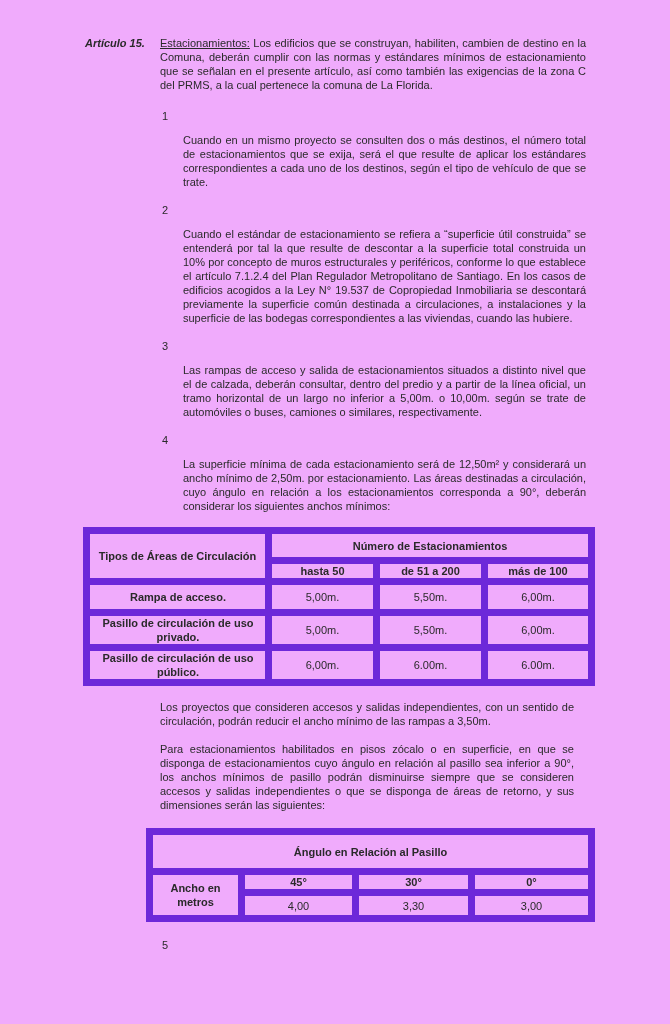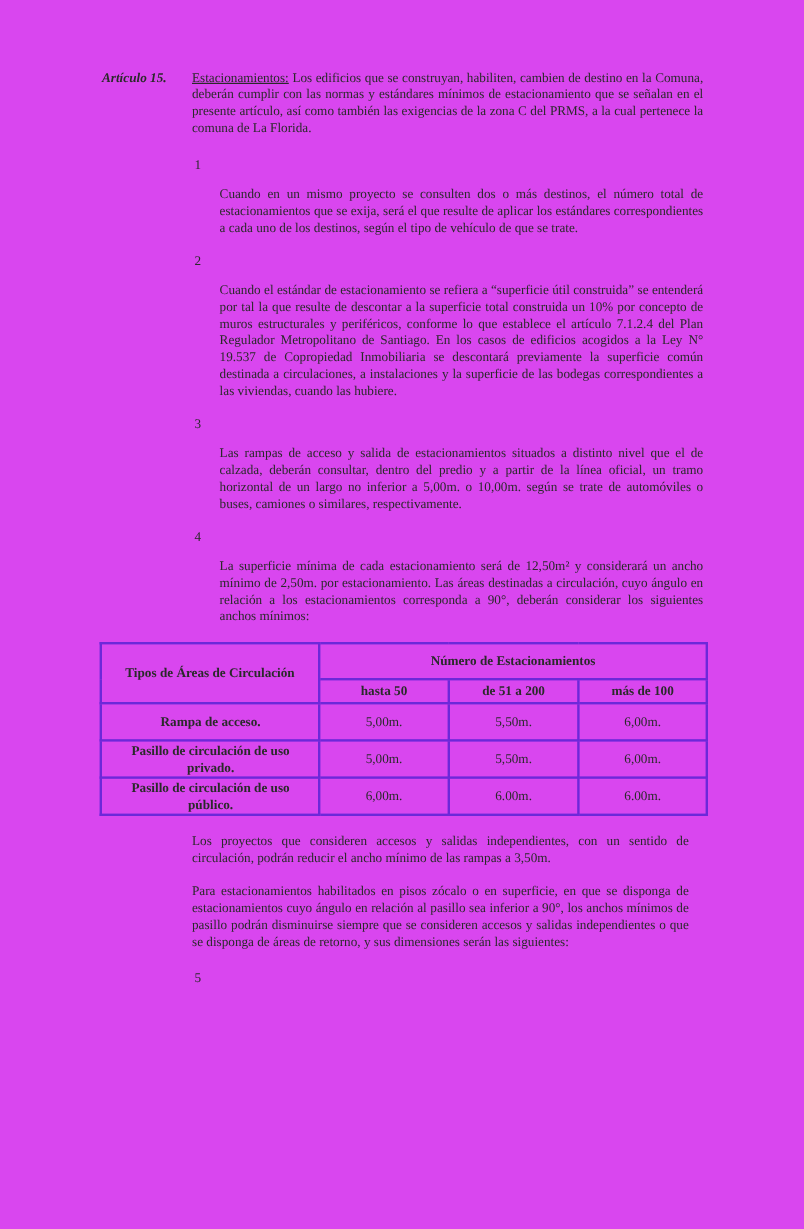--- a/index.html
+++ b/index.html
@@ -1,37 +1,37 @@
 <!DOCTYPE html>
 <html><head>
 <meta charset="utf-8">
 <style>
   html,body{margin:0;padding:0;background:#ffffff;}
   .page{
-    width:670px;height:1024px;background:#d946ef;box-sizing:border-box;
-    padding-top:58px;position:relative;overflow:hidden;
-    font-family:Liberation Serif, serif;font-size:11px;line-height:14px;
+    width:670px;height:1024px;background:#f0abfc;box-sizing:border-box;
+    padding-top:36px;position:relative;overflow:hidden;
+    font-family:Liberation Sans, sans-serif;font-size:11px;line-height:14px;
     color:#2a2a2a;
   }
   .article-row{display:flex;margin:0 84px 17px 85px;}
   .article-label{flex:0 0 75px;font-weight:bold;font-style:italic;}
   .article-text{flex:1;text-align:justify;}
   .lead-underline{text-decoration:underline;}
 
   .list-item{display:flex;margin:0 84px 14px 162px;}
   .item-number{flex:0 0 21px;}
   .item-text{flex:1;text-align:justify;margin-top:24px;}
   .item-text.no-justify{flex:0 0 372px;text-align:left;}
 
   .body-para{margin:0 96px 14px 160px;text-align:justify;}
   .body-para.tight{margin-bottom:8px;}
   .body-para.pre-table{margin-bottom:16px;}
 
   table{border-collapse:collapse;table-layout:fixed;}
-  td{border:2px solid #6d28d9;vertical-align:middle;text-align:center;
+  td{border:7px solid #6d28d9;vertical-align:middle;text-align:center;
      padding:0 6px;box-sizing:border-box;overflow:hidden;}
   .t1{width:505px;margin:0 0 14px 83px;border:2px solid #3f3f3f;}
   .t1 .rh-group td{height:30px;}
   .t1 .rh-sub td{height:20px;}
   .t1 .rh-data td{height:31px;}
   .t1 td.lbl{text-align:center;font-weight:bold;padding-left:7px;}
   .b{font-weight:bold;}
 
   .t2{width:442px;margin:0 0 16px 146px;border:2px solid #3f3f3f;}
   .t2 .r1 td{height:40px;}
@@ -99,19 +99,43 @@
       <td>6,00m.</td>
       <td>6.00m.</td>
       <td>6.00m.</td>
     </tr>
   </tbody>
     </table>
 
   <div class="body-para">Los proyectos que consideren accesos y salidas independientes, con un sentido de circulación, podrán reducir el ancho mínimo de las rampas a 3,50m.</div>
   <div class="body-para pre-table">Para estacionamientos habilitados en pisos zócalo o en superficie, en que se disponga de estacionamientos cuyo ángulo en relación al pasillo sea inferior a 90°, los anchos mínimos de pasillo podrán disminuirse siempre que se consideren accesos y salidas independientes o que se disponga de áreas de retorno, y sus dimensiones serán las siguientes:</div>
 
+  <table class="t2">
+    <colgroup>
+        <col style="width:92px">
+        <col style="width:114px">
+        <col style="width:116px">
+        <col style="width:120px">
+      </colgroup>
+    <tbody>
+        <tr class="r1">
+      <td colspan="4" class="b">Ángulo en  Relación al Pasillo</td>
+    </tr>
+    <tr class="r2">
+      <td rowspan="2" class="b">Ancho en metros</td>
+      <td class="b">45°</td>
+      <td class="b">30°</td>
+      <td class="b">0°</td>
+    </tr>
+    <tr class="r3">
+      <td>4,00</td>
+      <td>3,30</td>
+      <td>3,00</td>
+    </tr>
+  </tbody>
+    </table>
 
 
   <div class="list-item">
     <div class="item-number">5</div>
   </div>
 
 </div>
 
 </body></html>

